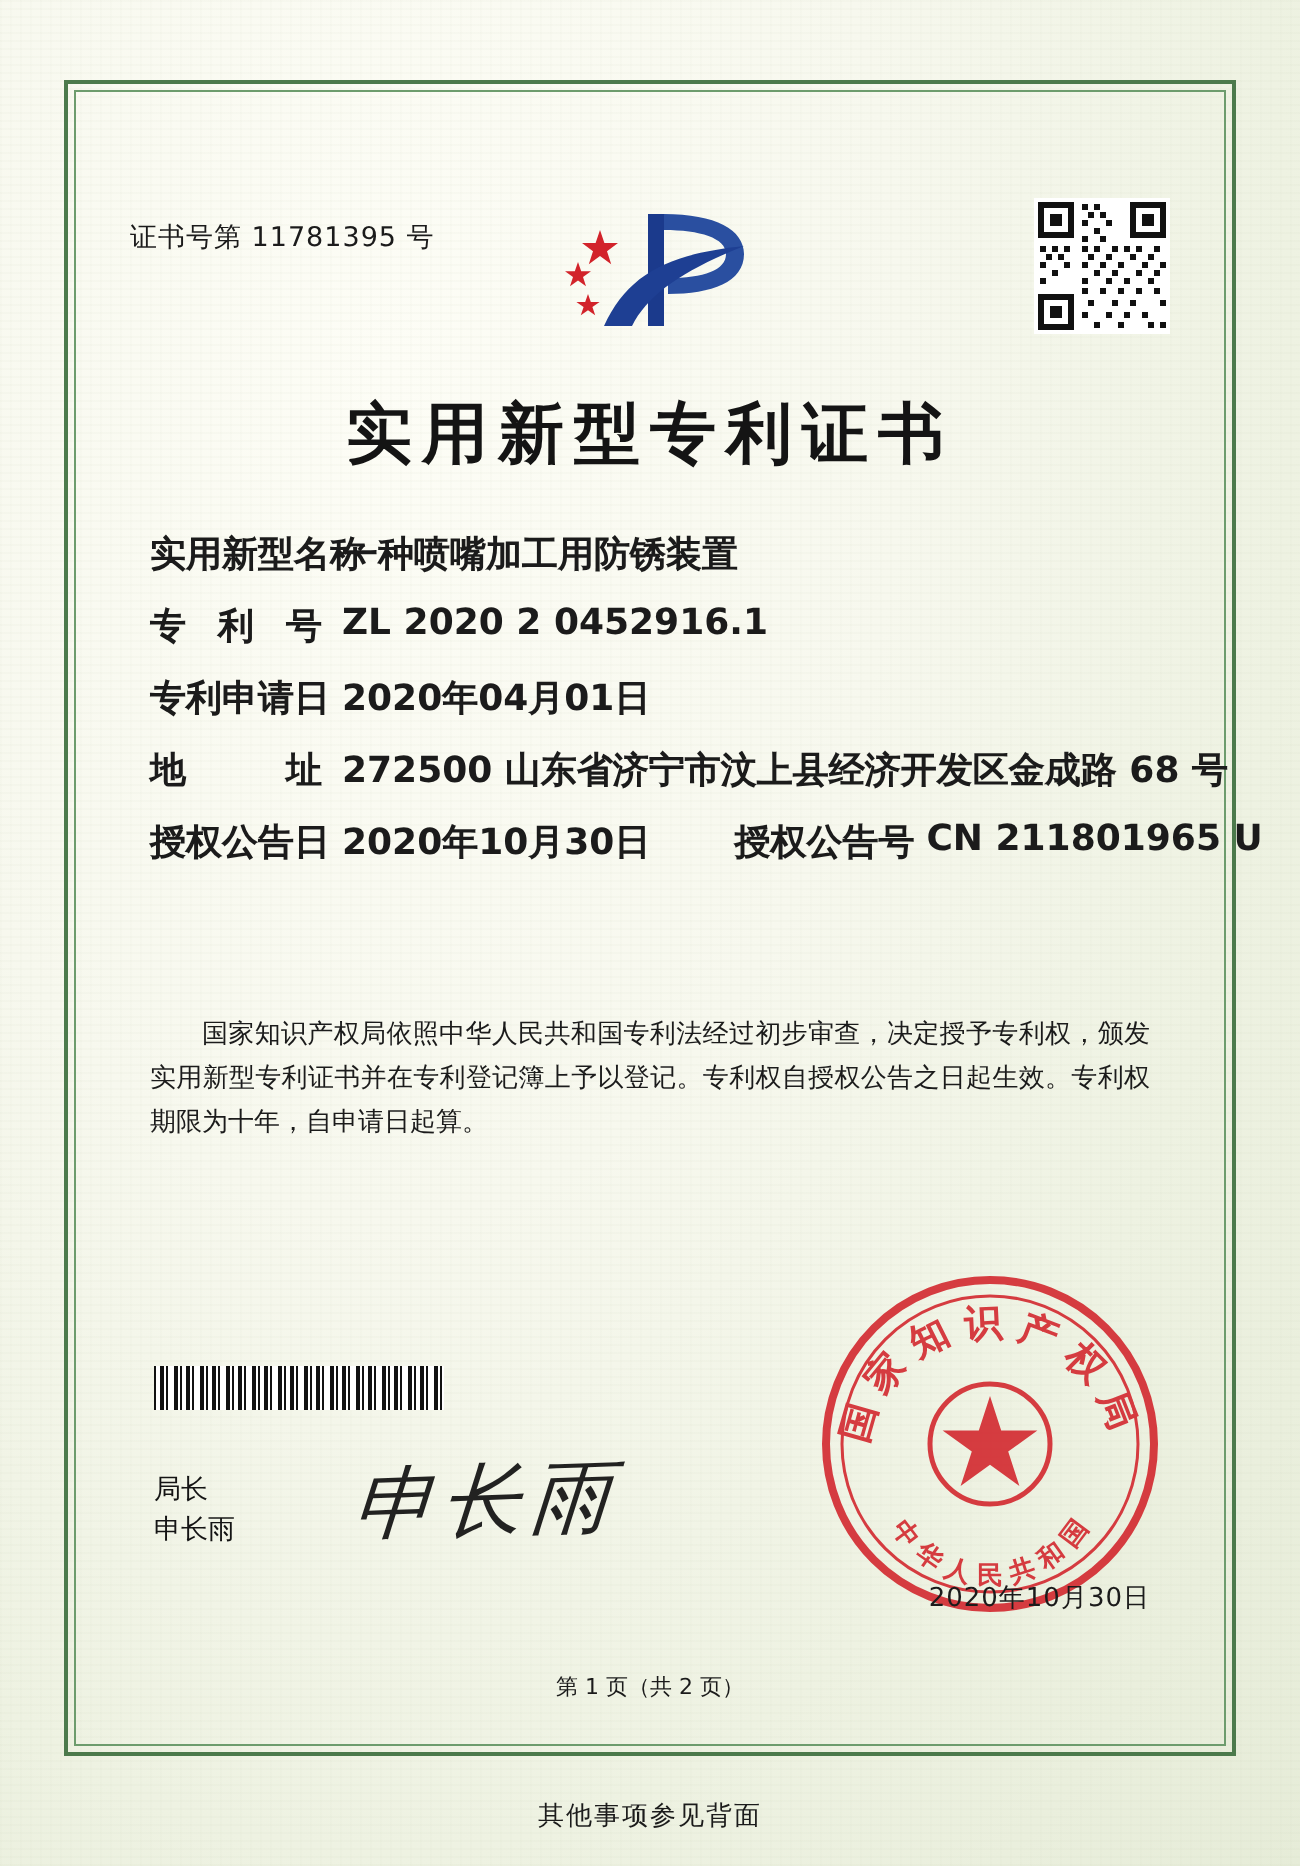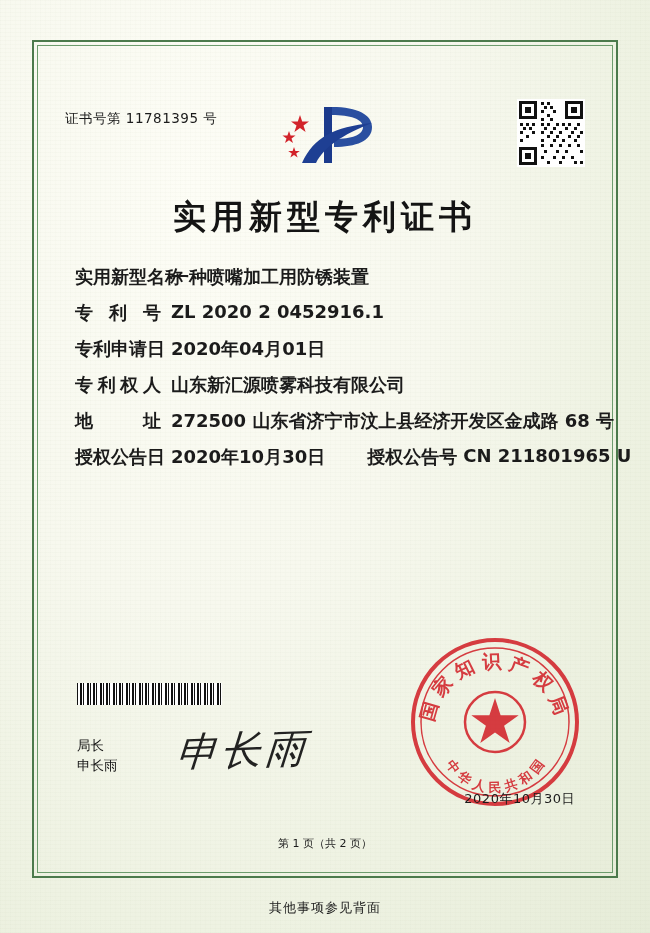--- a/index.html
+++ b/index.html
@@ -319,30 +319,30 @@
       <div class="field">
         <span class="lbl">实用新型名称</span><span class="val">一种喷嘴加工用防锈装置</span>
       </div>
       <div class="field">
         <span class="lbl">专利号</span><span class="val">ZL 2020 2 0452916.1</span>
       </div>
       <div class="field">
         <span class="lbl">专利申请日</span><span class="val">2020年04月01日</span>
       </div>
       <div class="field">
-        <span class="lbl">专利权人</span><span class="val">山东新汇源喷雾科技有限公司</span>
-      </div>
-      <div class="field">
         <span class="lbl">地址</span><span class="val">272500 山东省济宁市汶上县经济开发区金成路 68 号</span>
       </div>
       <div class="field">
         <span class="lbl">授权公告日</span><span class="val">2020年10月30日</span><span class="lbl2">授权公告号</span><span class="val">CN 211801965 U</span>
       </div>
     </div>
 
+    <div class="para p1">
+      <span class="indent">国家知识产权局依照中华人民共和国专利法经过初步审查，决定授予专利权，颁发实用新型专利证书并在专利登记簿上予以登记。专利权自授权公告之日起生效。专利权期限为十年，自申请日起算。</span>
+    </div>
 
     <div class="barcode"></div>
 
     <div class="sig-block">
       <div>局长</div>
       <div>申长雨</div>
     </div>
     <div class="signature">申长雨</div>
 
     <div class="seal">

